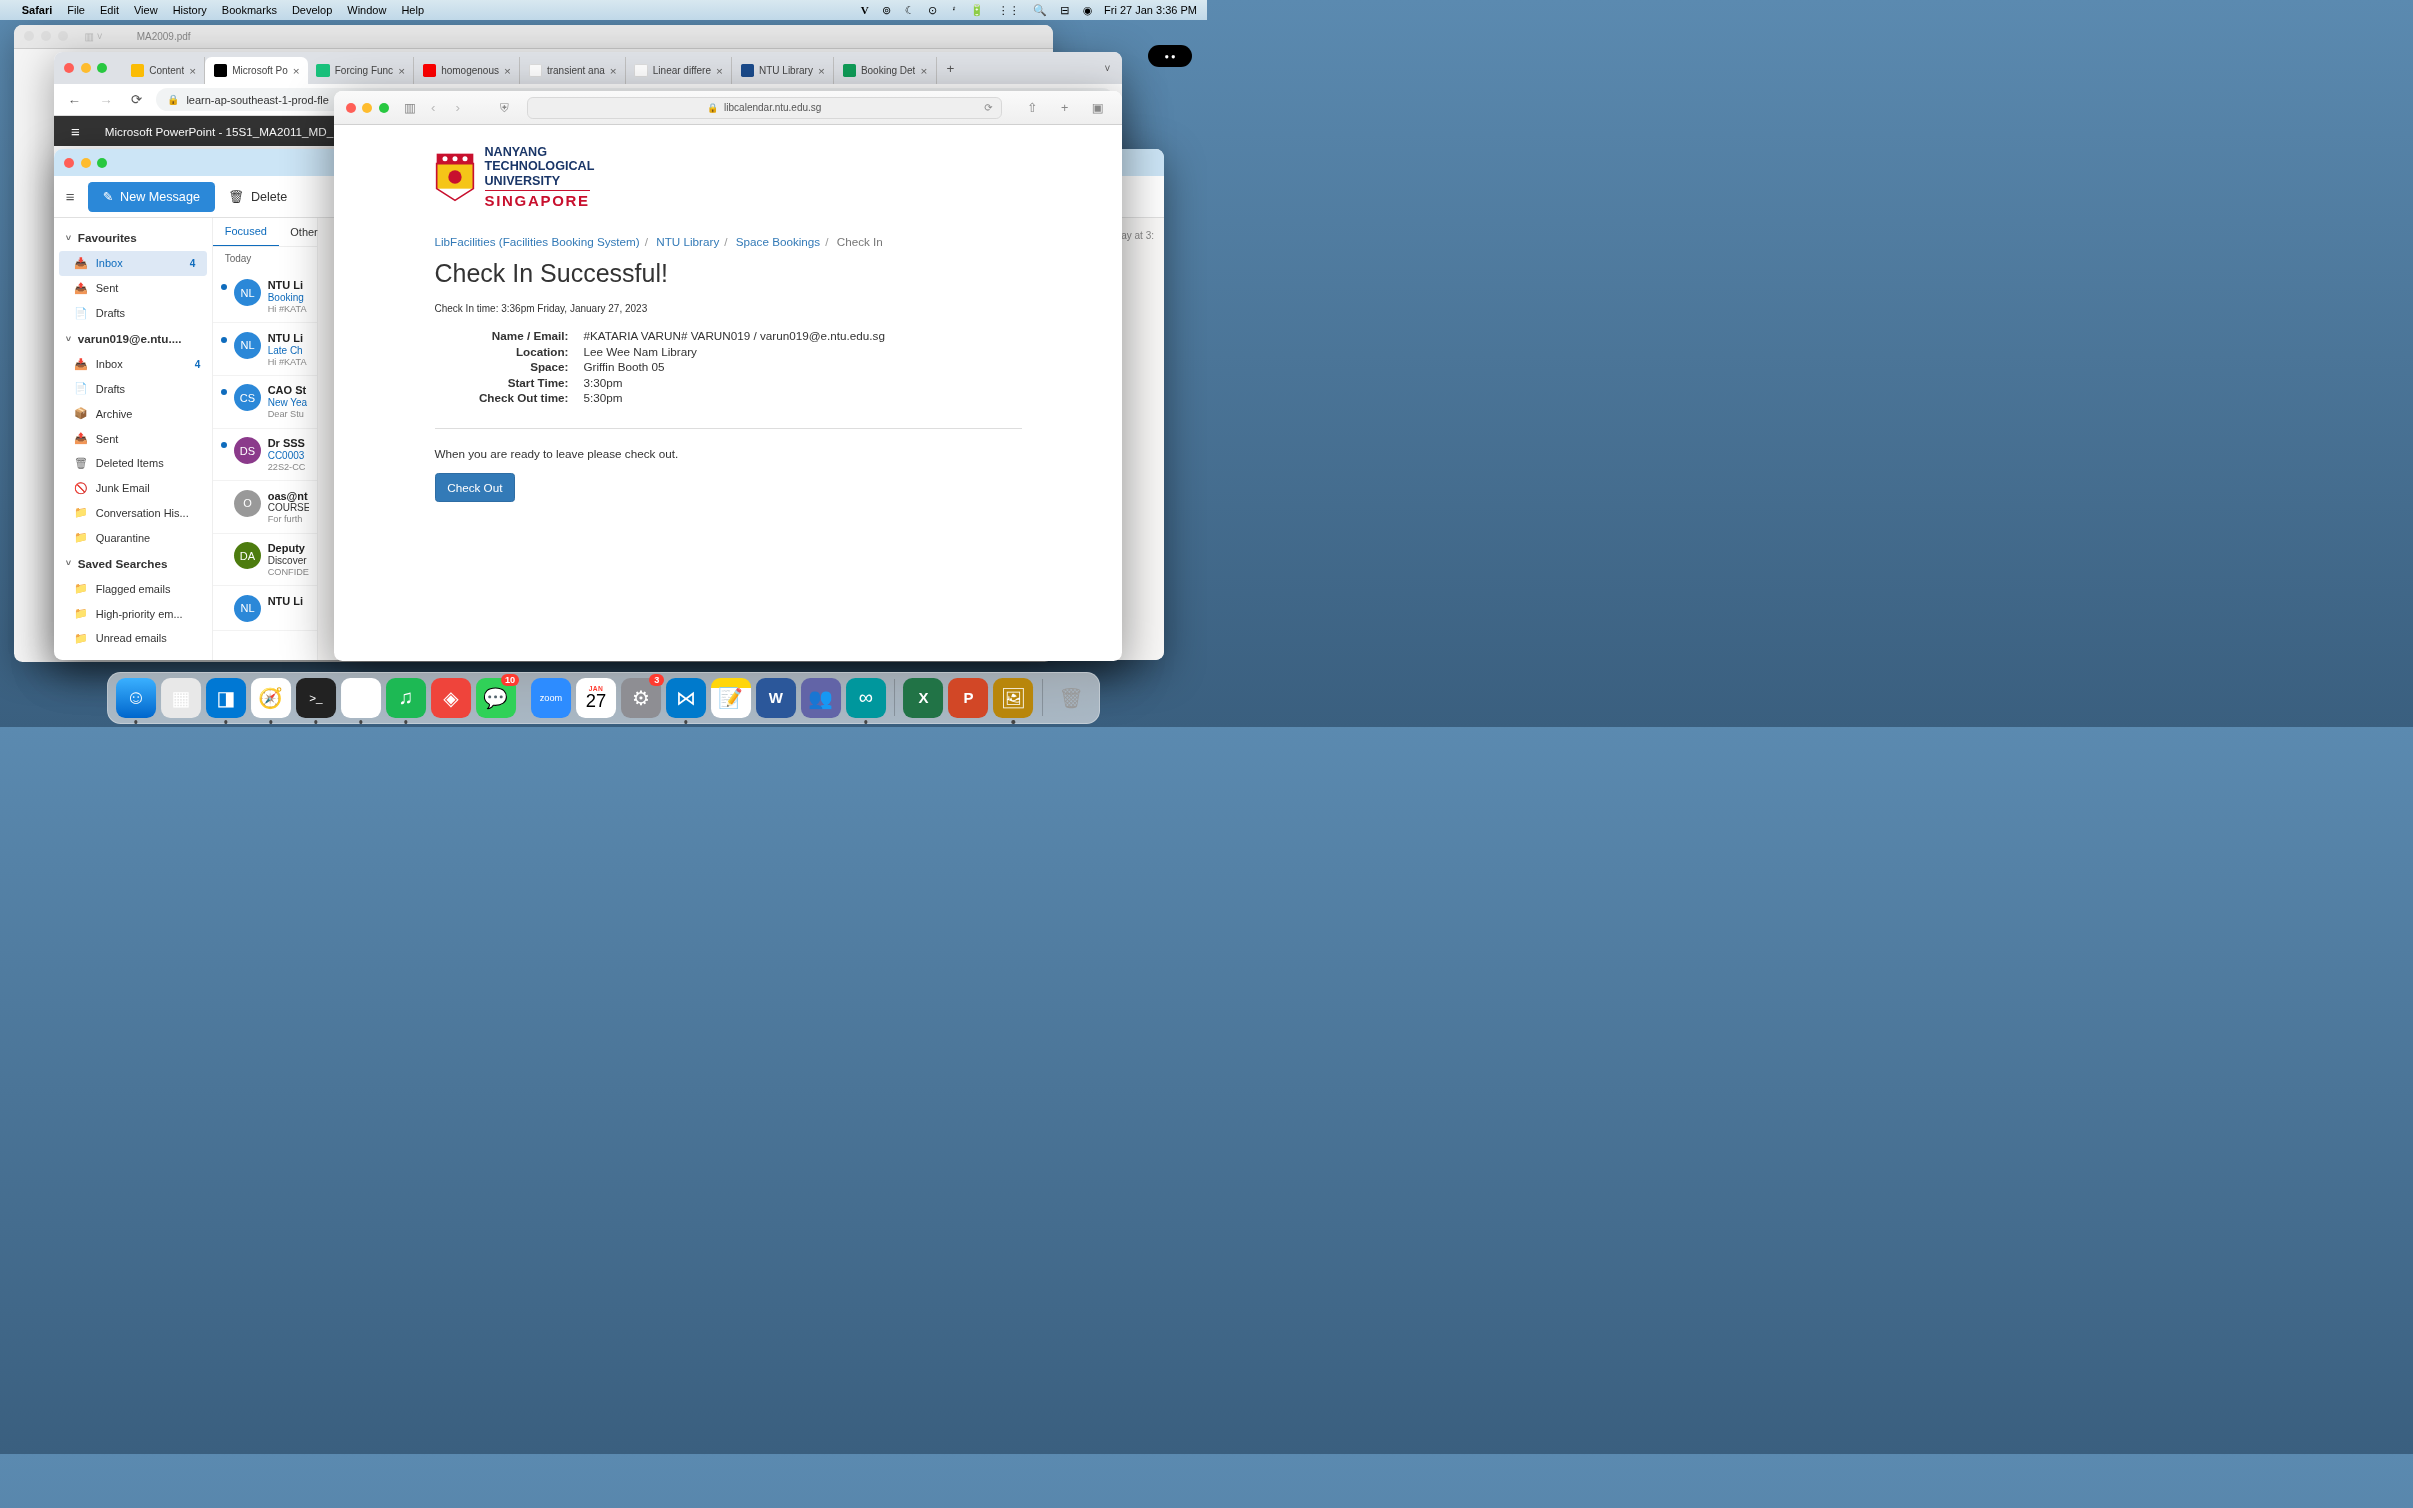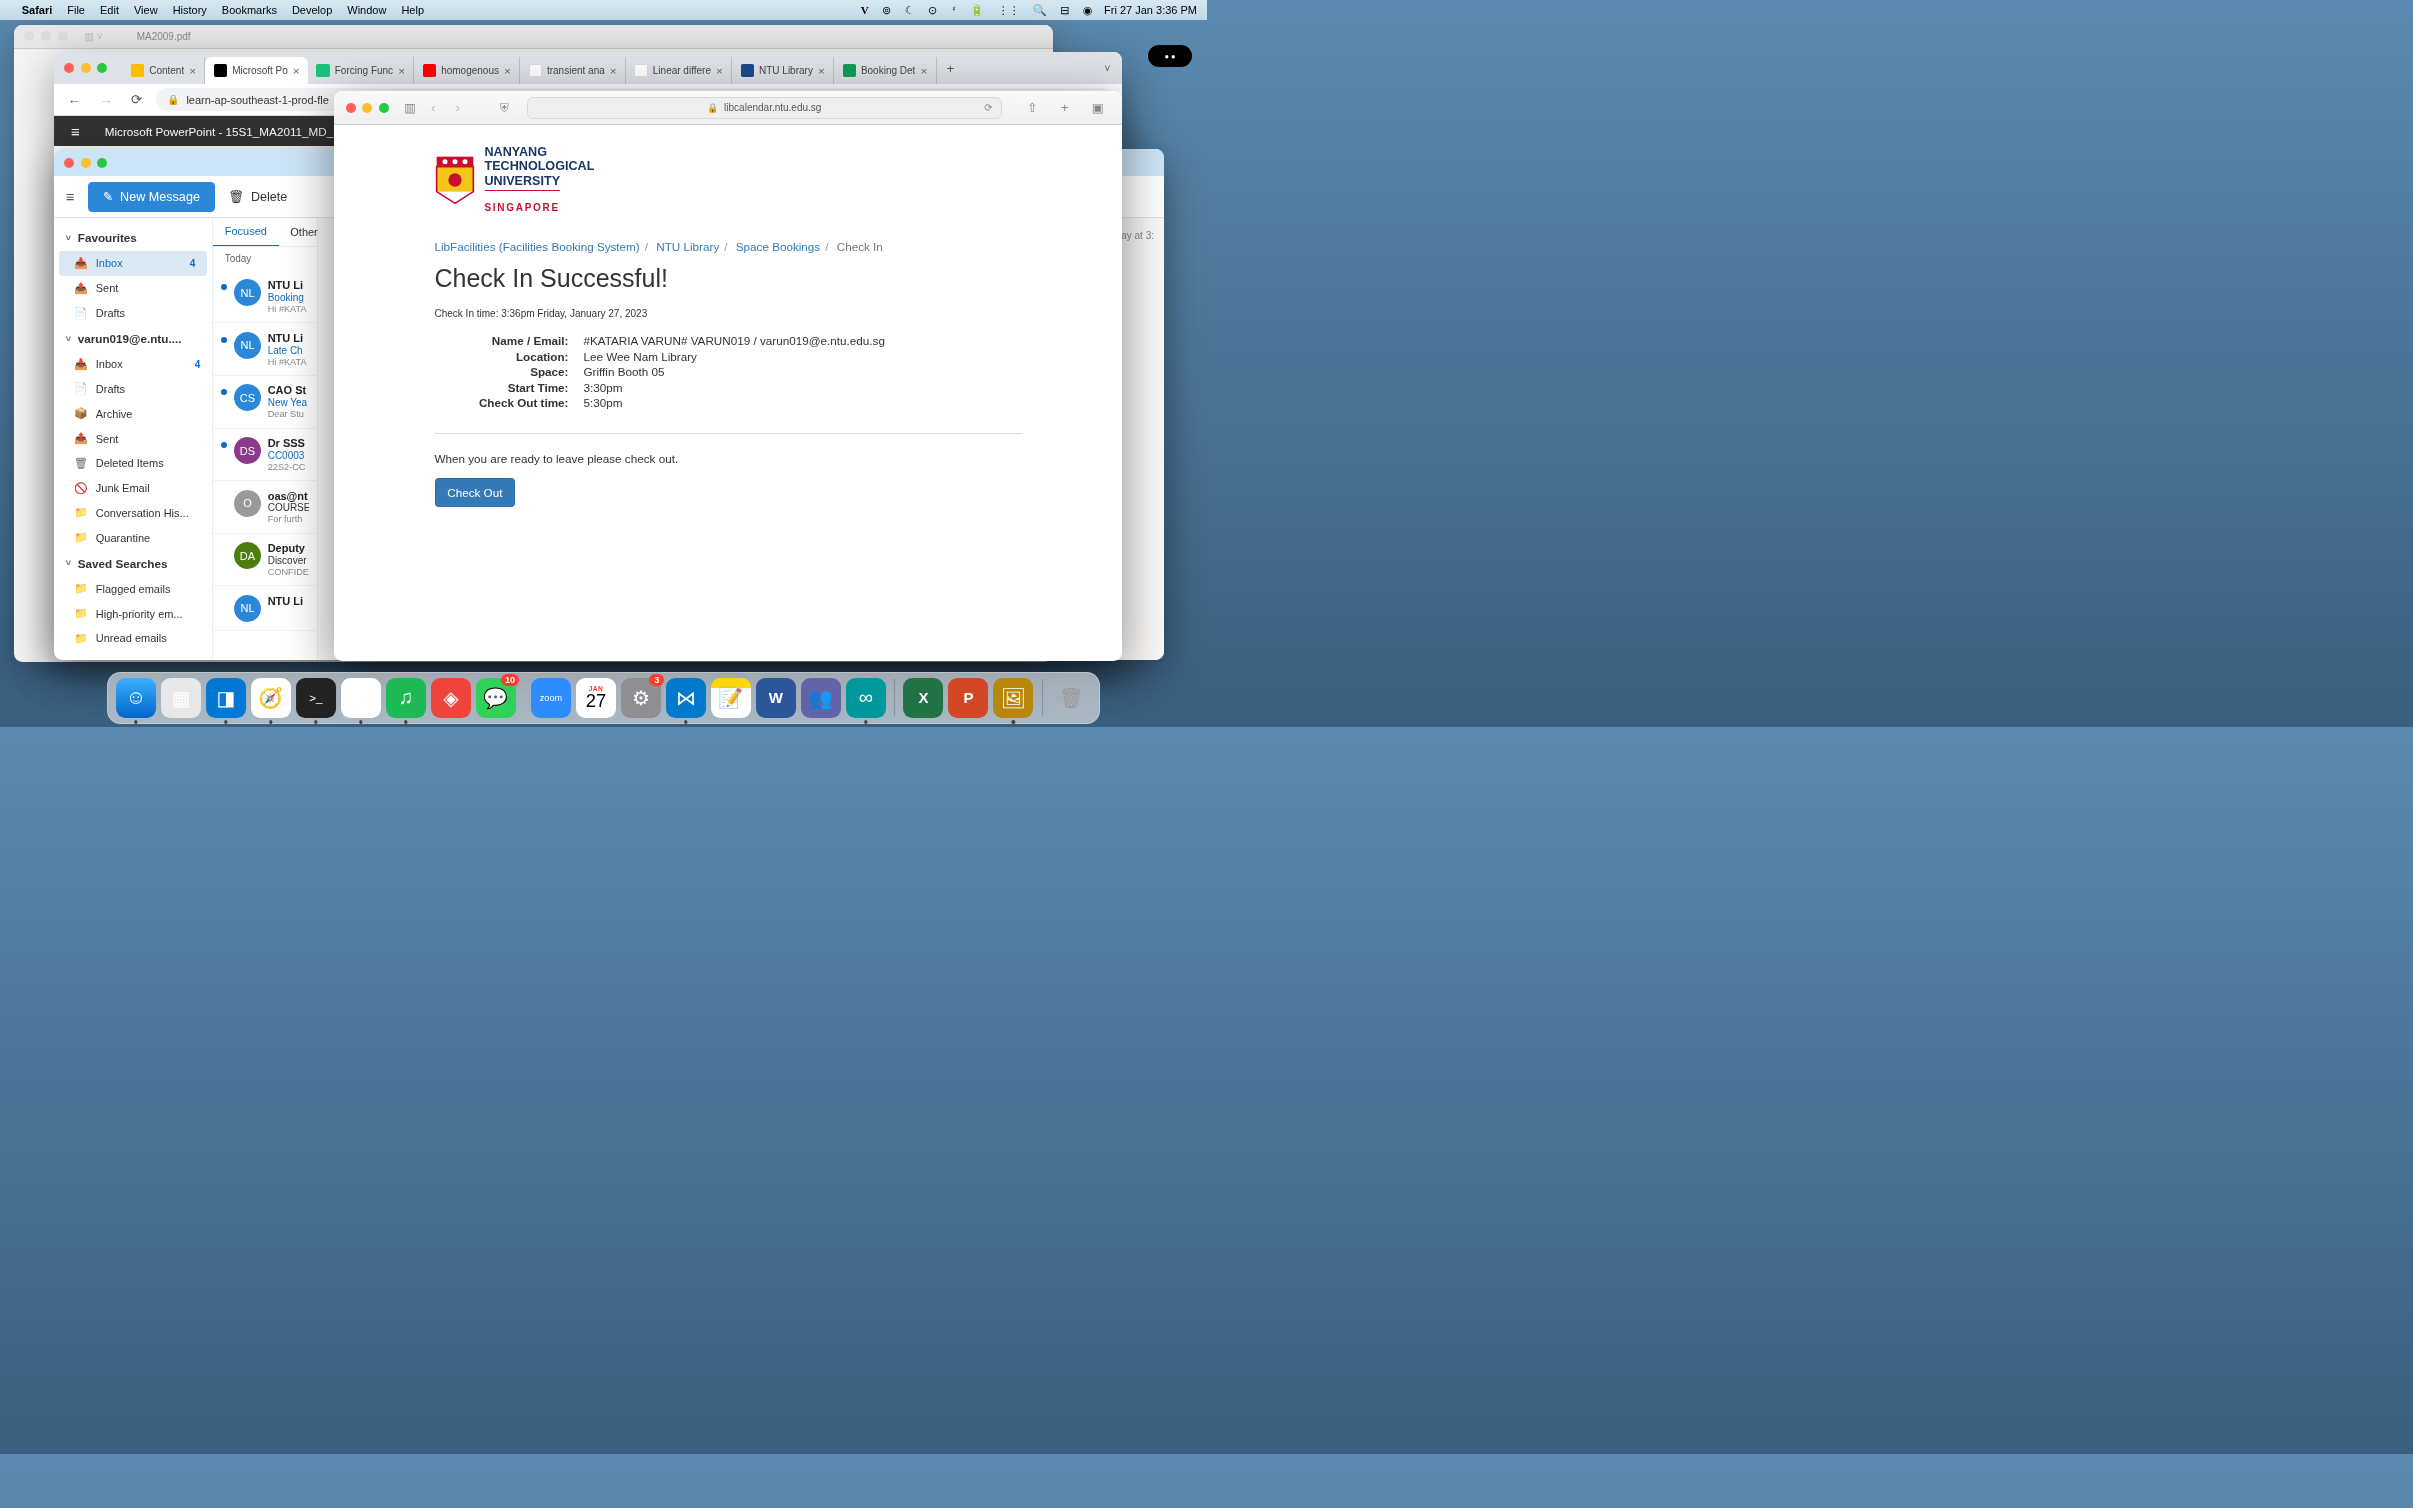--- a/index.html
+++ b/index.html
@@ -103,21 +103,21 @@
 .safari-toolbar .addr .lock { margin-right: 5px; font-size: 9.2px; }
 .safari-toolbar .addr .reload { position: absolute; right: 8.4px; color: #888; font-size: 10px; }
 .safari-toolbar .action { color: #888; font-size: 12.6px; padding: 0 6.7px; }
 .safari-content { flex: 1; overflow-y: auto; padding: 20px 0 0 0; }
 .safari-page { max-width: 587px; margin: 0 auto; padding: 0 0 25px 0; }
 .ntu-logo { display: flex; align-items: center; gap: 10px; margin-bottom: 25px; }
 .ntu-crest { width: 40px; height: 50px; position: relative; }
 .ntu-crest-svg { width: 40px; height: 50px; }
 .ntu-text { line-height: 1.15; }
 .ntu-text .l1 { font-size: 12.6px; font-weight: 700; color: #1a3668; }
-.ntu-text .l2 { font-size: 10px; font-weight: 700; color: #c8102e; letter-spacing: 1.7px; border-top: 0.8px solid #c8102e; padding-top: 11px; margin-top: 1.7px; display: inline-block; }
+.ntu-text .l2 { font-size: 15px; font-weight: 700; color: #c8102e; letter-spacing: 1.7px; border-top: 0.8px solid #c8102e; padding-top: 1px; margin-top: 1.7px; display: inline-block; }
 .breadcrumb { font-size: 11.7px; margin-bottom: 11.7px; }
 .breadcrumb a { color: #337ab7; text-decoration: none; }
 .breadcrumb .sep { color: #999; margin: 0 5px; }
 .breadcrumb .current { color: #777; }
 .page-h1 { font-size: 25px; font-weight: 400; color: #333; margin-bottom: 15px; }
 .checkin-time { color: #333; font-size: 10px; margin-bottom: 15px; }
 .details { margin-bottom: 23.5px; }
 .details .row { display: flex; font-size: 11.7px; color: #333; margin-bottom: 2.5px; }
 .details .row .label { width: 134px; text-align: right; font-weight: 600; margin-right: 15px; }
 .safari-hr { border: none; border-top: 0.8px solid #ddd; margin: 18.4px 0; }

